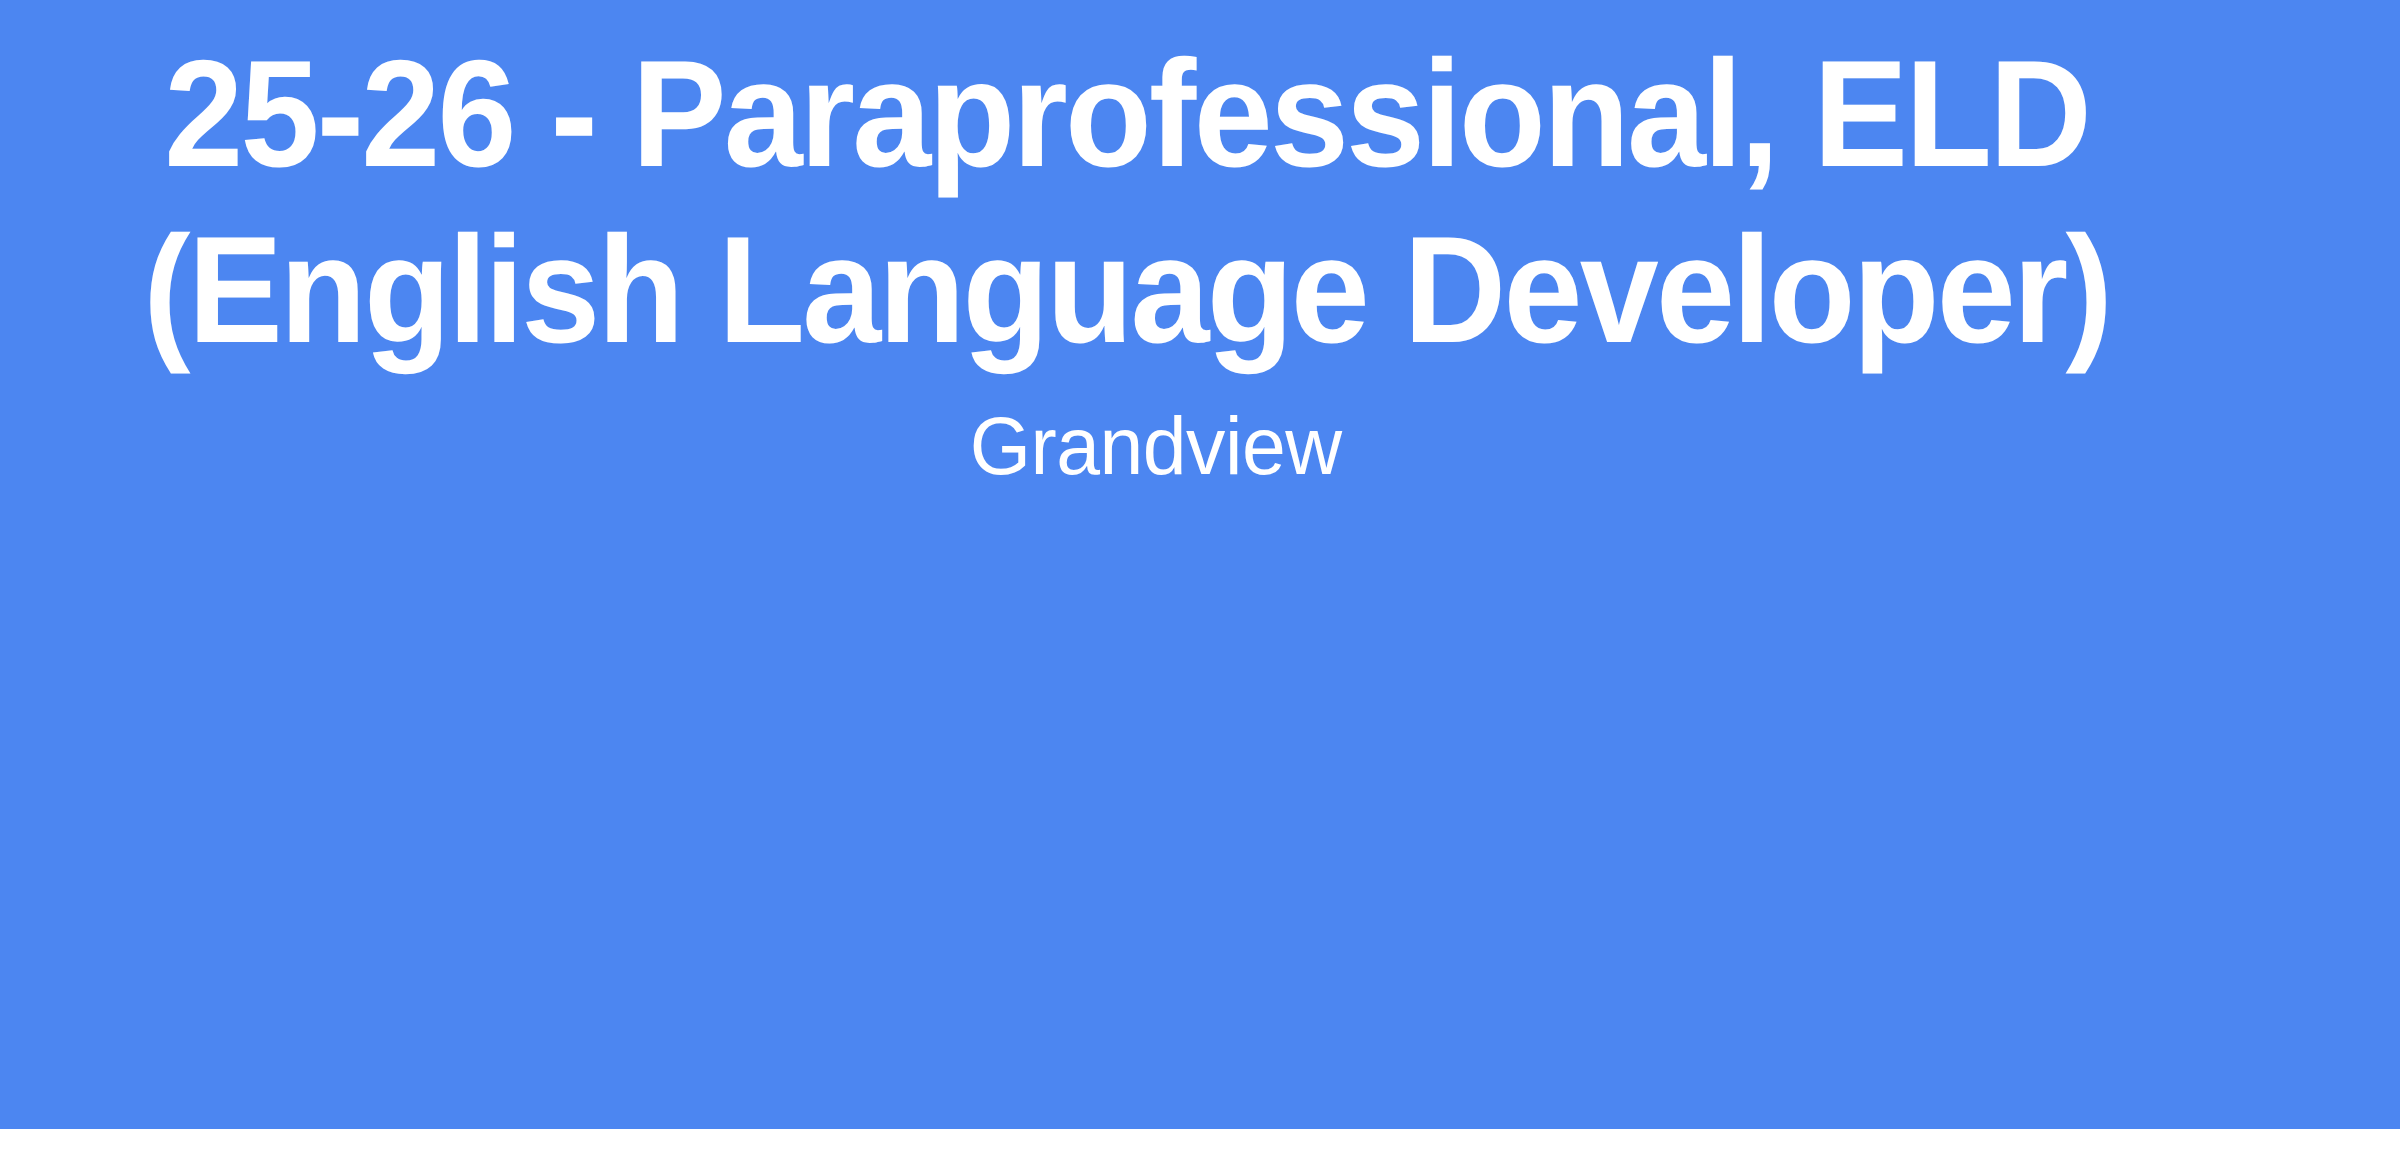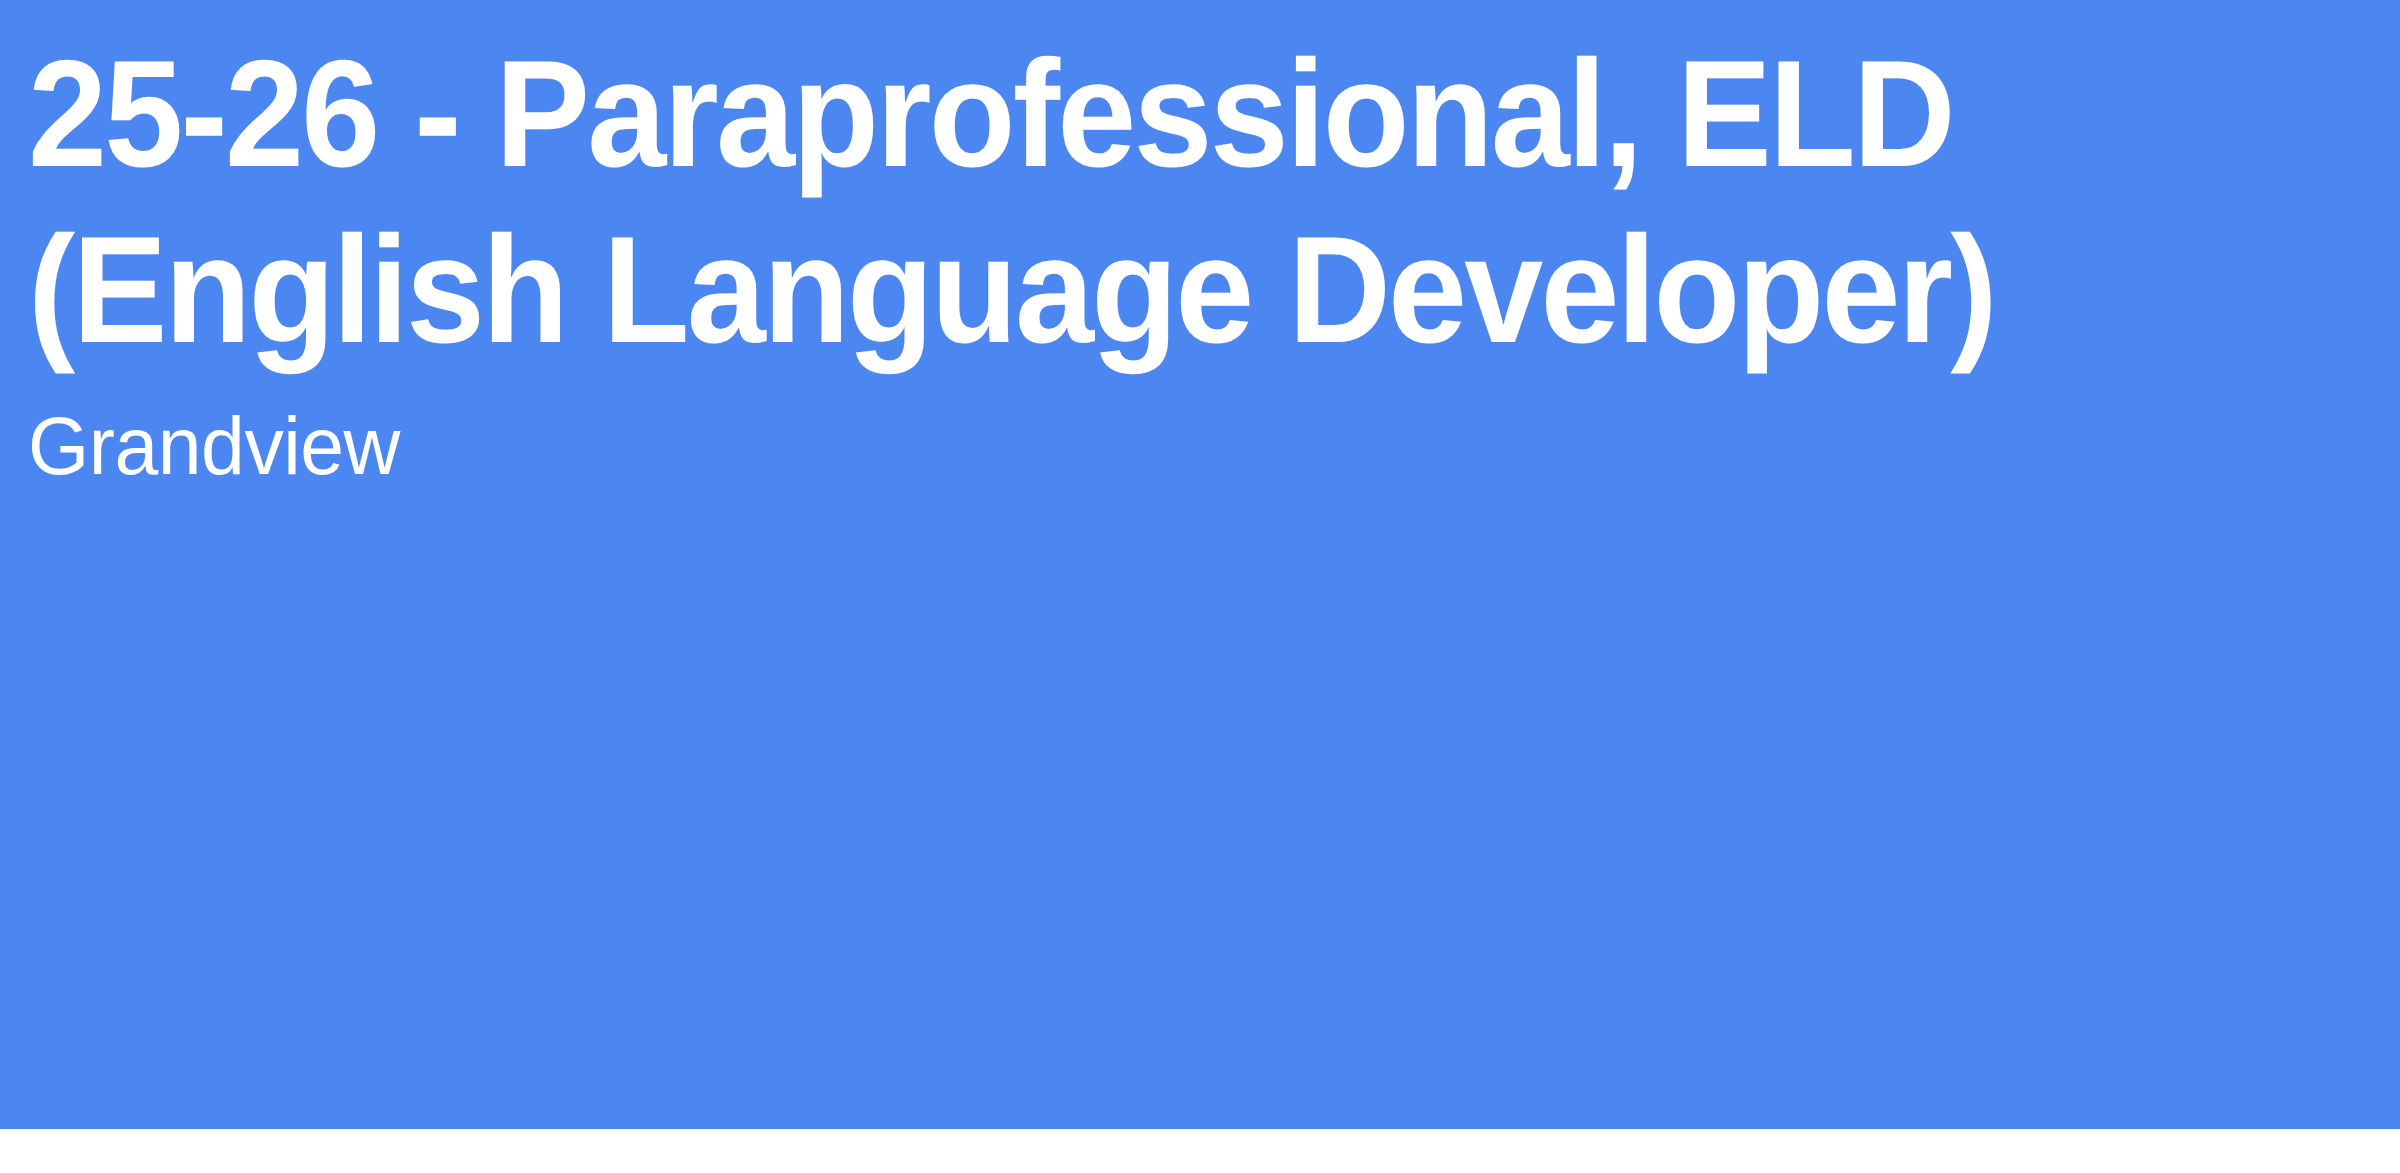--- a/index.html
+++ b/index.html
@@ -29,23 +29,24 @@
     top: 0;
     width: 2400px;
     height: 1129px;
     background: #4C86F1;
     box-sizing: border-box;
     overflow: hidden;
   }
 
   .hero-inner {
     position: absolute;
-    left: 28px;
+    left: 44px;
     top: 26px;
     right: 40px;
+    text-align: center;
   }
 
   .posting-title {
     margin: 0;
     padding: 0;
     color: #FFFFFF;
     font-family: "Liberation Sans", sans-serif;
     font-weight: 700;
     font-size: 152px;
     line-height: 176px;

